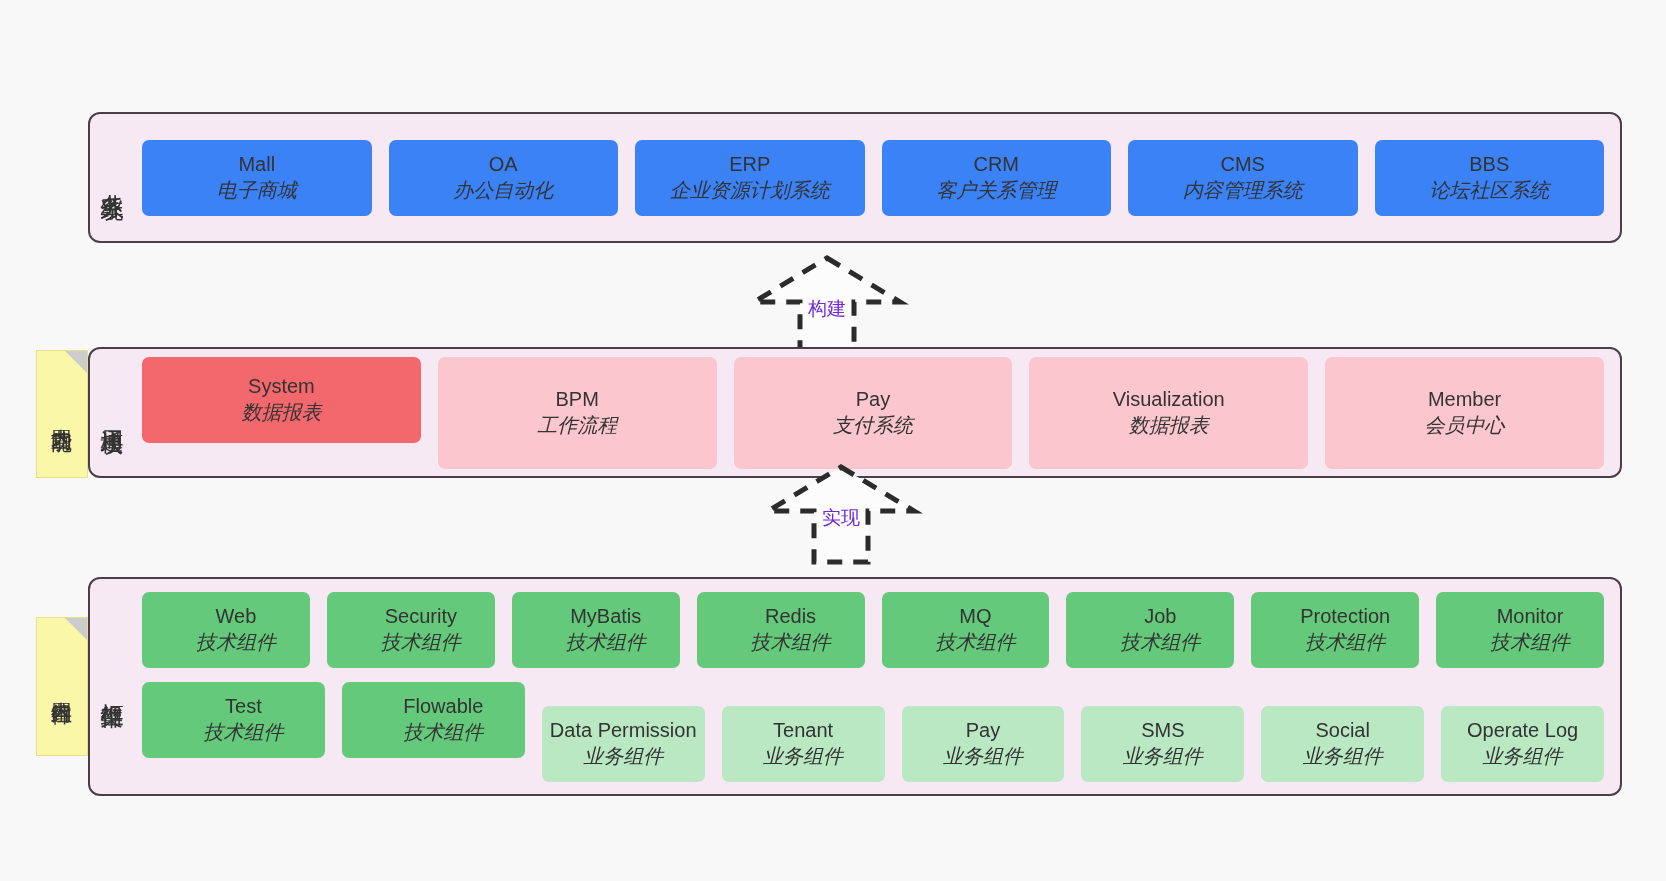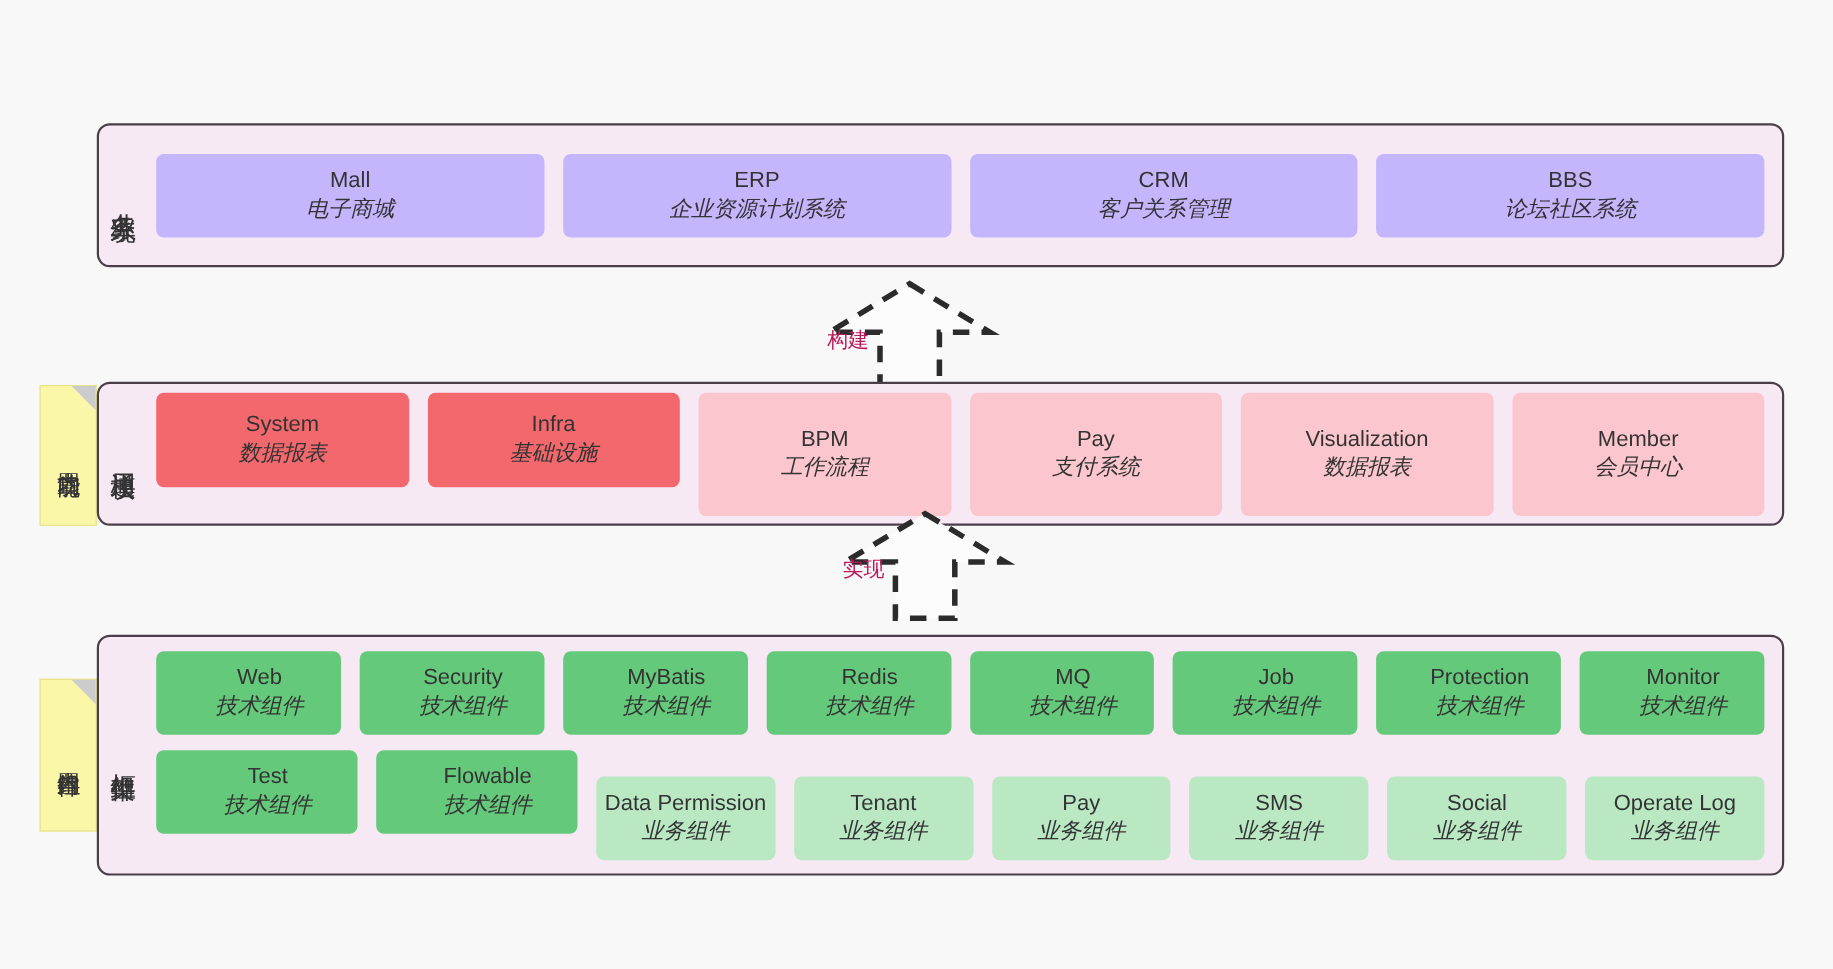--- a/index.html
+++ b/index.html
@@ -68,21 +68,21 @@
     text-align: center;
     font-size: 20px;
     line-height: 1.28;
     color: #333333;
     box-sizing: border-box;
     padding: 6px 4px;
   }
   .card .t1 { display: block; }
   .card .t2 { display: block; font-style: italic; }
 
-  .biz   { background: #c4b5fd; height: 76px; }
+  .biz   { background: #3b82f6; height: 76px; }
   .mod-strong { background: #f2686c; height: 86px; }
   .mod-soft   { background: #fbc6cd; height: 112px; }
   .tech  { background: #65c97b; height: 76px; padding-left: 24px; }
   .bizcomp { background: #b9e8c3; height: 76px; margin-top: 24px; }
 
   
   #layer-business { left: 88px;  top: 112px;  width: 1534px; height: 131px; }
   #layer-modules  { left: 88px;  top: 347px;  width: 1534px; height: 131px; }
   #layer-frame    { left: 88px;  top: 577px;  width: 1534px; height: 219px; }
 
@@ -122,46 +122,54 @@
     position: absolute;
     width: 150px;
     height: 100px;
   }
   .arrow svg { display: block; overflow: visible; }
   .arrow .arrow-label {
     position: absolute;
     left: 0;
     right: 0;
     top: 40px;
-    text-align: left;
+    text-align: center;
     font-size: 19px;
-    color: #be185d;
+    color: #6d28d9;
     background: transparent;
   }
   #arrow-build   { left: 752px; top: 256px; }
   #arrow-impl    { left: 766px; top: 465px; }
 </style>
 </head>
 <body>
 
 <div class="layer" id="layer-business">
   <div class="layer-caption">业务系统</div>
   <div class="layer-body">
     <div class="row">
       <div class="card biz">
         <span class="t1">Mall</span>
         <span class="t2">电子商城</span>
       </div>
       <div class="card biz">
+        <span class="t1">OA</span>
+        <span class="t2">办公自动化</span>
+      </div>
+      <div class="card biz">
         <span class="t1">ERP</span>
         <span class="t2">企业资源计划系统</span>
       </div>
       <div class="card biz">
         <span class="t1">CRM</span>
         <span class="t2">客户关系管理</span>
+      </div>
+      <div class="card biz">
+        <span class="t1">CMS</span>
+        <span class="t2">内容管理系统</span>
       </div>
       <div class="card biz">
         <span class="t1">BBS</span>
         <span class="t2">论坛社区系统</span>
       </div>
     </div>
   </div>
 </div>
 
 <div class="arrow" id="arrow-build">
@@ -173,24 +181,20 @@
 
 <div class="sticky" id="sticky-modules">内置功能</div>
 <div class="layer" id="layer-modules">
   <div class="layer-caption">通用模块</div>
   <div class="layer-body">
     <div class="row">
       <div class="card mod-strong">
         <span class="t1">System</span>
         <span class="t2">数据报表</span>
       </div>
-      <div class="card mod-strong">
-        <span class="t1">Infra</span>
-        <span class="t2">基础设施</span>
-      </div>
       <div class="card mod-soft">
         <span class="t1">BPM</span>
         <span class="t2">工作流程</span>
       </div>
       <div class="card mod-soft">
         <span class="t1">Pay</span>
         <span class="t2">支付系统</span>
       </div>
       <div class="card mod-soft">
         <span class="t1">Visualization</span>

